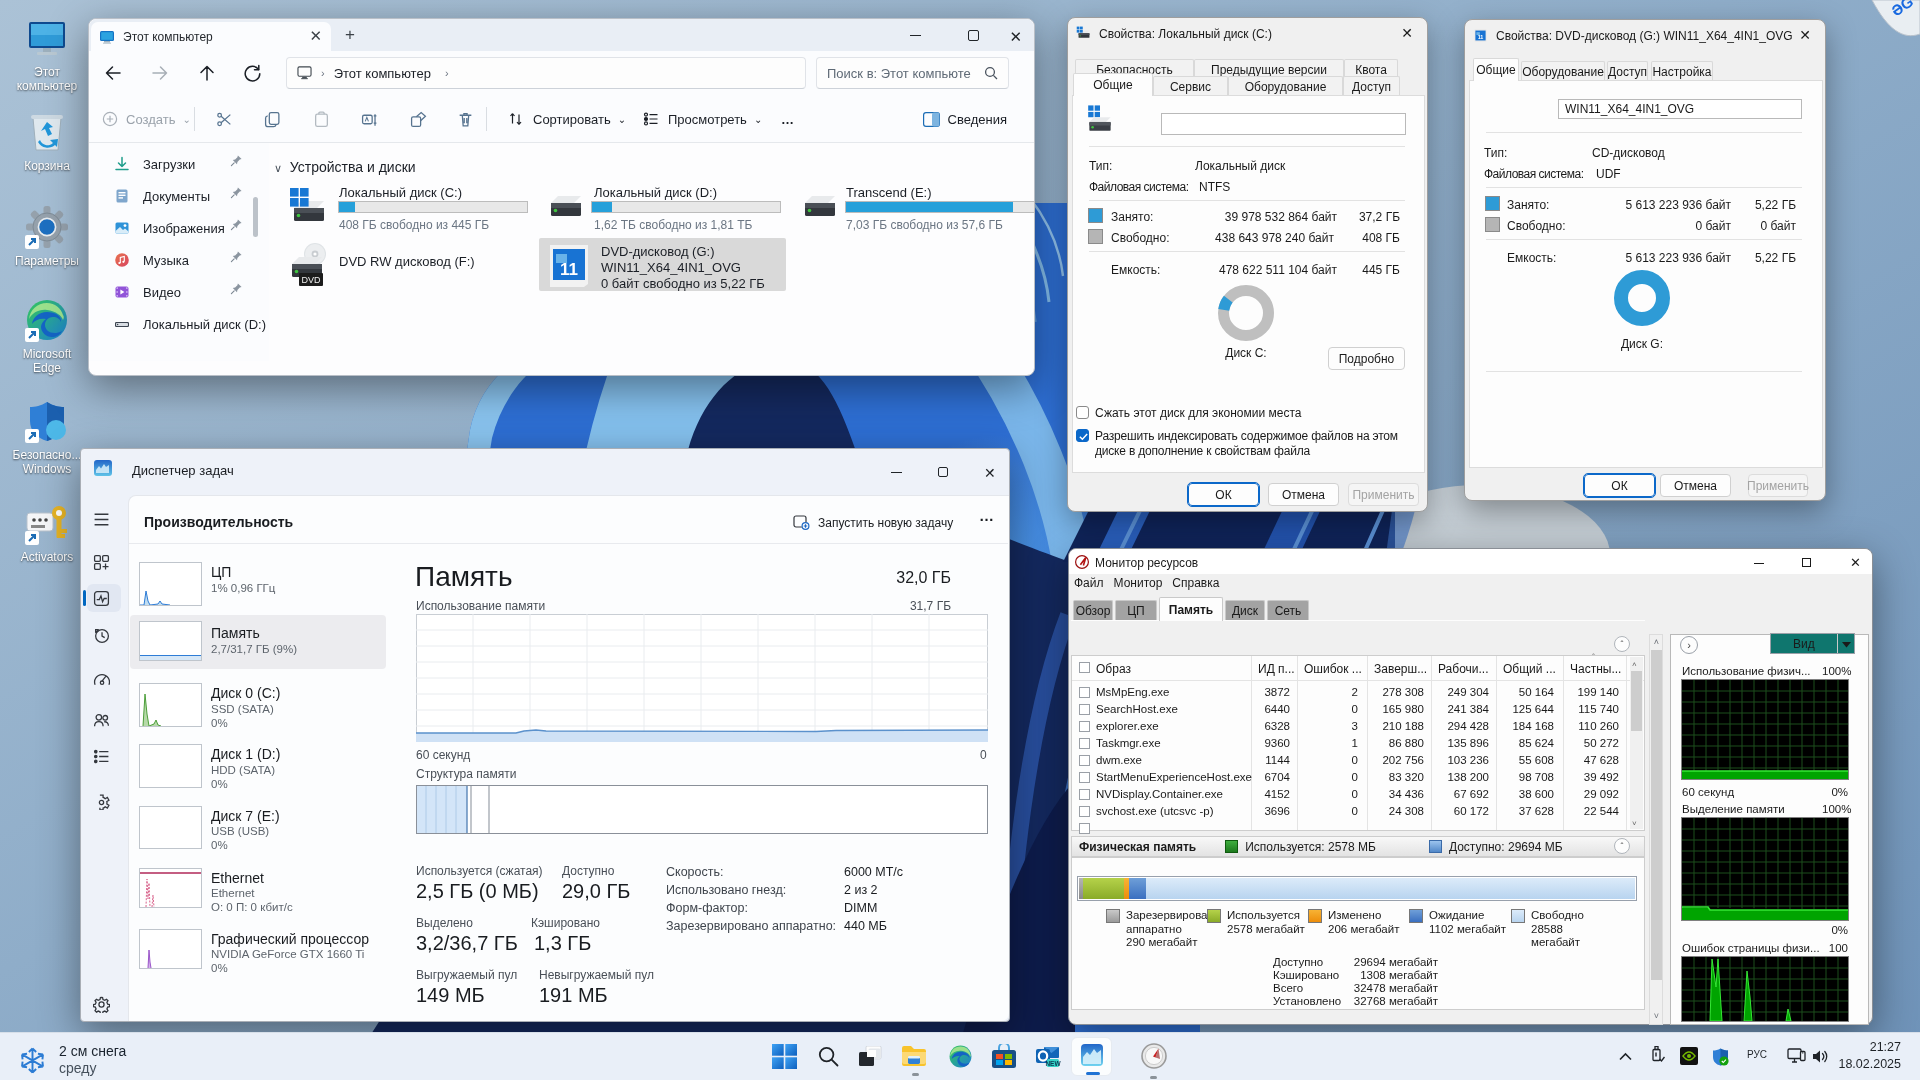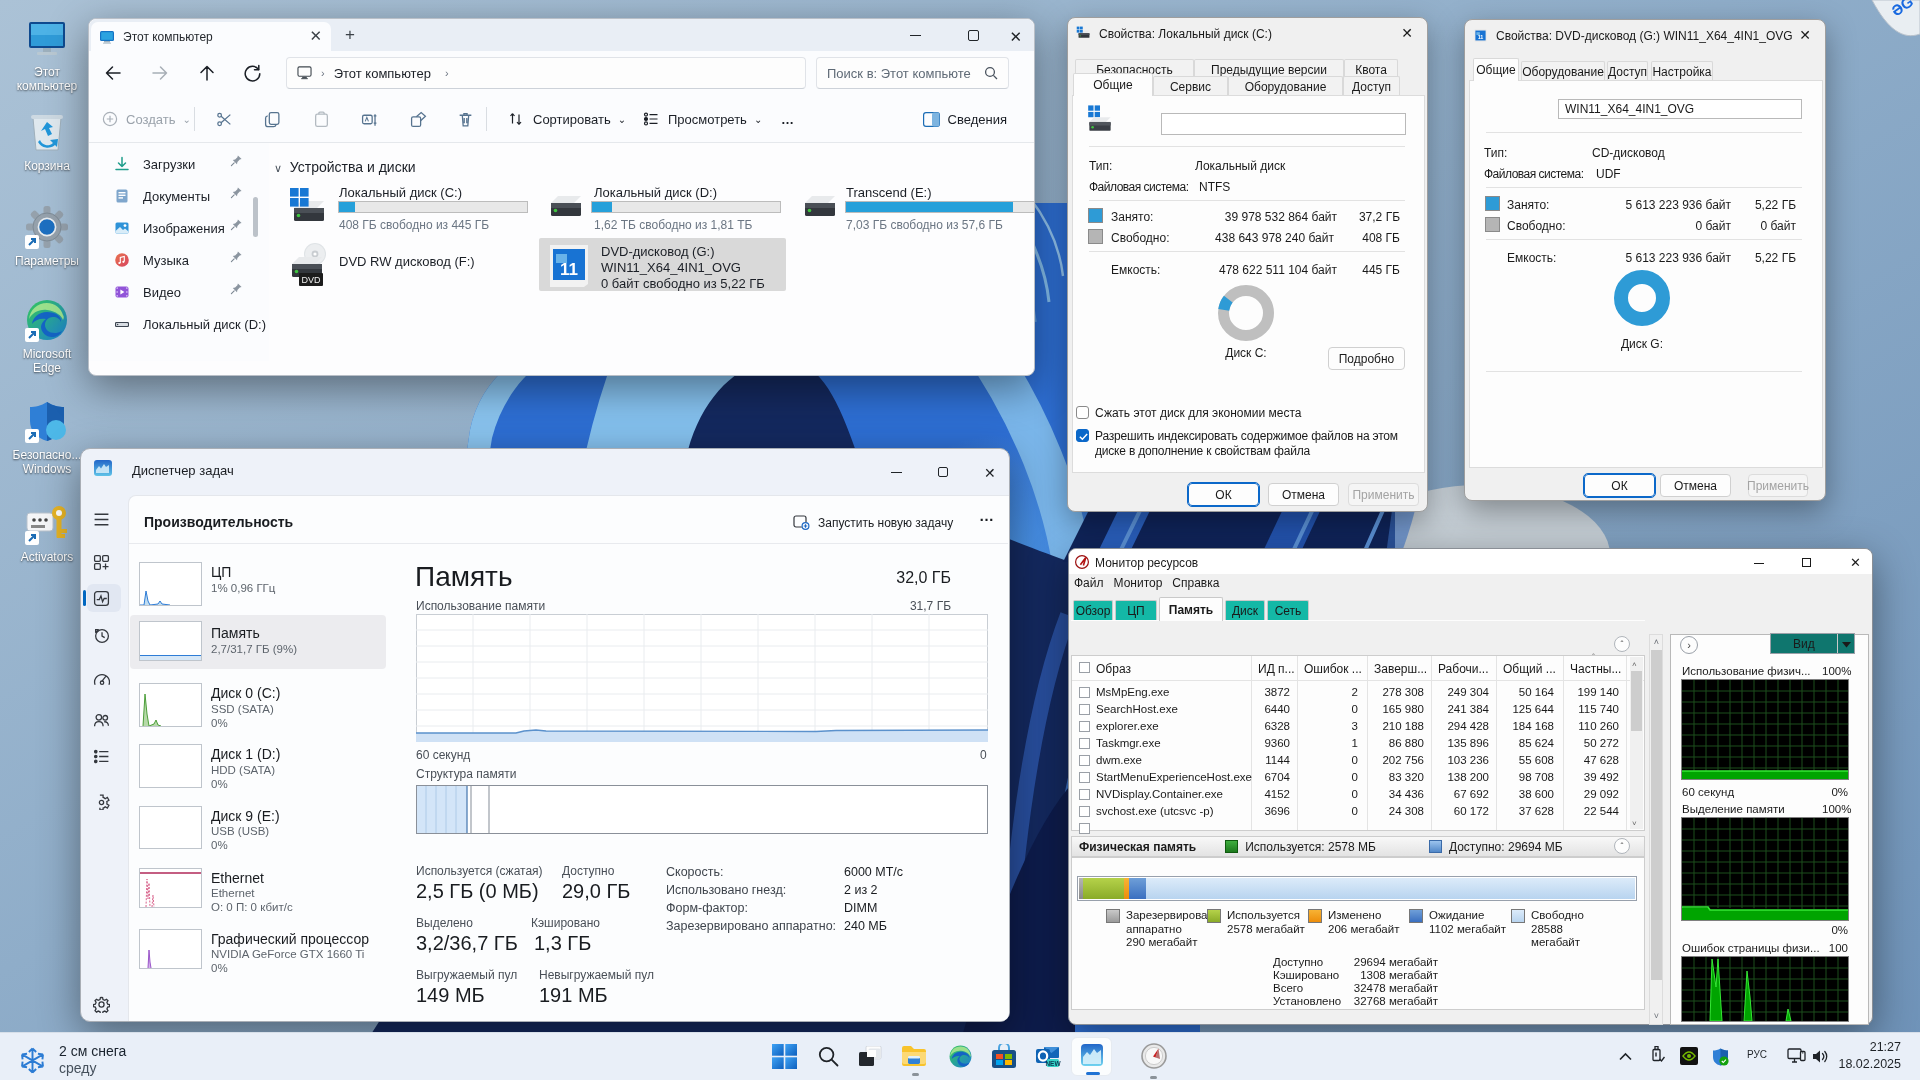--- a/index.html
+++ b/index.html
@@ -41,34 +41,34 @@
 .dpage{position:absolute;background:#fdfdfd;border:1px solid #dcdcdc;z-index:2}
 .drow{position:absolute;white-space:nowrap}
 .dsep{position:absolute;height:1px;background:#e2e2e2}
 .sq{position:absolute;width:15px;height:15px;border:1px solid #8a8a8a}
 .dbtn{position:absolute;width:71px;height:23px;background:#fdfdfd;border:1px solid #d0d0d0;border-radius:4px;display:flex;align-items:center;justify-content:center;font-size:12px;color:#1a1a1a}
 .dbtn.def{border:1px solid #0b68c9;outline:1px solid #0b68c9}
 .dbtn.dis{color:#a3a3a3;background:#f5f5f5;border-color:#dcdcdc}
 .cbx{position:absolute;width:13px;height:13px;border:1px solid #8a8a8a;border-radius:3px;background:#fff}
 .cbx.on{background:#0b68c9;border-color:#0b68c9}
 
-#tm{left:80px;top:448px;width:930px;height:574px;background:#eef2f9;border-radius:10px;border:1px solid #a9aeb5}
+#tm{left:80px;top:448px;width:930px;height:574px;background:#eef2f9;border-radius:4px;border:1px solid #a9aeb5}
 #tm .card{position:absolute;left:47px;top:46px;right:0;bottom:0;background:#fcfdfe;border-radius:8px 0 8px 0;border-top:1px solid #e4e7ec;border-left:1px solid #e4e7ec}
 .tmicon{position:absolute;left:12px;width:17px;height:17px}
 .mini{position:absolute;left:58px;width:63px;background:#fff;border:1px solid #bfc5cc}
 .tmrow1{position:absolute;left:130px;font-size:14px;color:#191c20;white-space:nowrap}
 .tmrow2{position:absolute;left:130px;font-size:11.5px;color:#5d646c;white-space:nowrap}
 .stat-l{position:absolute;font-size:12px;color:#494f57;white-space:nowrap}
 .stat-v{position:absolute;font-size:20px;color:#191c20;white-space:nowrap}
 .spec-l{position:absolute;font-size:12.5px;color:#3f454d;white-space:nowrap}
 .spec-v{position:absolute;font-size:12.5px;color:#191c20;white-space:nowrap}
 
 #rm{left:1068px;top:548px;width:805px;height:477px;background:#f0f0f0;border:1px solid #8a8f96;border-radius:8px;font-size:12px;color:#1a1a1a}
 #rm .hdrbar{position:absolute;height:21px;background:linear-gradient(#f8f8f8,#e3e3e3);border:1px solid #cdcdcd;display:flex;align-items:center}
-.rmtab{position:absolute;height:21px;background:#14b8a6;border:1px solid #c9c9c9;border-bottom:none;border-radius:2px 2px 0 0;display:flex;align-items:center;justify-content:center;top:51px}
+.rmtab{position:absolute;height:21px;background:#a3a3a3;border:1px solid #c9c9c9;border-bottom:none;border-radius:2px 2px 0 0;display:flex;align-items:center;justify-content:center;top:51px}
 .rmtab.act{background:#fdfdfd;top:48px;height:24px;z-index:2}
 .rcol{position:absolute;border-right:1px solid #e4e4e4;height:100%}
 .prow{position:absolute;left:0;width:100%;height:17px;font-size:11.5px;color:#1a1a1a}
 .prow .nm{position:absolute;left:24px;top:2px;white-space:nowrap}
 .prow .v{position:absolute;top:2px;text-align:right}
 .rchk{position:absolute;left:7px;top:2.5px;width:11px;height:11px;border:1px solid #9a9fa6;background:#fff}
 .greenbox{width:13px;height:13px;background:linear-gradient(#3fae3f,#1d7a1d);border:1px solid #0f5a0f}
 .bluebox{width:13px;height:13px;background:linear-gradient(#9cc4ee,#5187c8);border:1px solid #3a6aa8}
 .legsq{position:absolute;width:14px;height:14px;border:1px solid #777}
 .leg{position:absolute;font-size:11.5px;line-height:13.5px;color:#1a1a1a;white-space:nowrap}
@@ -696,21 +696,21 @@
       </svg>
  </div>
  <div class="tmrow1" style="top:236px">Диск 0 (C:)</div>
  <div class="tmrow2" style="top:254px">SSD (SATA)</div>
  <div class="tmrow2" style="top:268px">0%</div>
  <div class="mini" style="top:295px;height:44px"></div>
  <div class="tmrow1" style="top:297px">Диск 1 (D:)</div>
  <div class="tmrow2" style="top:315px">HDD (SATA)</div>
  <div class="tmrow2" style="top:329px">0%</div>
  <div class="mini" style="top:357px;height:43px"></div>
- <div class="tmrow1" style="top:359px">Диск 9 (E:)</div>
+ <div class="tmrow1" style="top:359px">Диск 7 (E:)</div>
  <div class="tmrow2" style="top:376px">USB (USB)</div>
  <div class="tmrow2" style="top:390px">0%</div>
  <div class="mini" style="top:419px;height:40px">
   <svg width="61" height="38" viewBox="0 0 61 38">
         <path d="M0 4 H61" stroke="#b02959" stroke-width="1.4"></path>
         <path d="M6 38 L7 10 L8 30 L9 14 L10 38 M12 38 L13 26 L14 38" stroke="#d9638c" stroke-width="1" fill="none" stroke-dasharray="2 1.4"></path>
       </svg>
  </div>
  <div class="tmrow1" style="top:421px">Ethernet</div>
  <div class="tmrow2" style="top:438px">Ethernet</div>
@@ -759,21 +759,21 @@
  <div class="stat-v" style="left:335px;top:535px">149 МБ</div>
  <div class="stat-l" style="left:458px;top:519px">Невыгружаемый пул</div>
  <div class="stat-v" style="left:458px;top:535px">191 МБ</div>
  <div class="spec-l" style="left:585px;top:416px">Скорость:</div>
     <div class="spec-v" style="left:763px;top:416px">6000 МТ/с</div>
  <div class="spec-l" style="left:585px;top:434px">Использовано гнезд:</div>
     <div class="spec-v" style="left:763px;top:434px">2 из 2</div>
  <div class="spec-l" style="left:585px;top:452px">Форм-фактор:</div>
     <div class="spec-v" style="left:763px;top:452px">DIMM</div>
  <div class="spec-l" style="left:585px;top:470px">Зарезервировано аппаратно:</div>
-    <div class="spec-v" style="left:763px;top:470px">240 МБ</div>
+    <div class="spec-v" style="left:763px;top:470px">440 МБ</div>
 </div>
 
 <div id="rm" class="abs win">
     <div class="abs" style="left:0;top:0;width:100%;height:25px;background:#fff;border-radius:8px 8px 0 0"></div>
  <svg class="abs" style="left:6px;top:6px" width="14" height="14" viewBox="0 0 14 14">
       <circle cx="7" cy="7" r="6.4" fill="#fff" stroke="#9c1010" stroke-width="1.2"></circle>
       <path d="M10.8 2.6 L5.4 9.8 M10.8 2.6 L8.4 10.6" stroke="#b31212" stroke-width="1.6"></path>
     </svg>
  <div class="abs" style="left:26px;top:7px">Монитор ресурсов</div>
  <div class="abs" style="left:685px;top:14px;width:10px;height:1.3px;background:#1a1a1a"></div>

